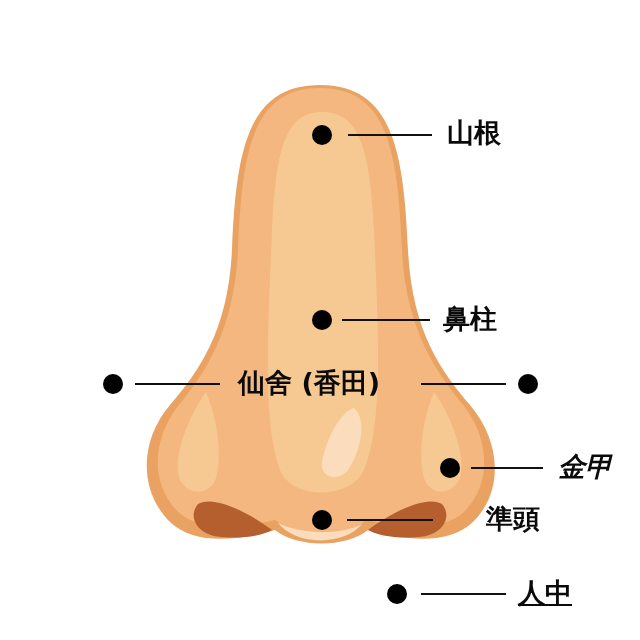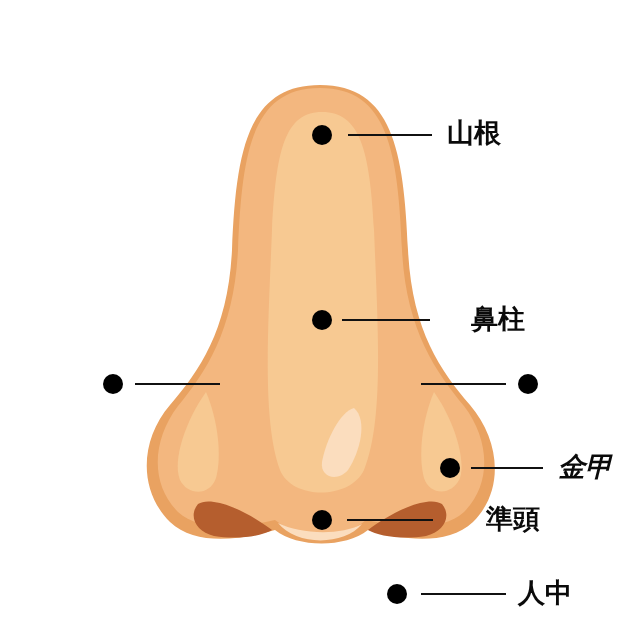--- a/index.html
+++ b/index.html
@@ -122,17 +122,18 @@
       <circle cx="322" cy="520" r="10" fill="#000"></circle>
       <line x1="347" y1="520" x2="433" y2="520" stroke="#111" stroke-width="2"></line>
     </g>
     <g>
       <circle cx="397" cy="594" r="10" fill="#000"></circle>
       <line x1="421" y1="594" x2="506" y2="594" stroke="#111" stroke-width="2"></line>
     </g>
   </svg>
 
   <div class="label" style="left:447px; top:118px;">山根</div>
-  <div class="label" style="left:443px; top:304px;margin-left:28px;">鼻柱</div>
+  <div class="label" style="left:443px; top:304px;">鼻柱</div>
+  <div class="label" style="left:238px; top:368px;">仙舍 (香田)</div>
   <div class="label" style="left:558px; top:452px;font-style:italic;">金甲</div>
   <div class="label" style="left:446px; top:504px;margin-left:40px;">準頭</div>
-  <div class="label" style="left:518px; top:578px;">人中</div>
+  <div class="label" style="left:518px; top:578px;text-decoration:underline;">人中</div>
 </div>
 
 </body></html>

